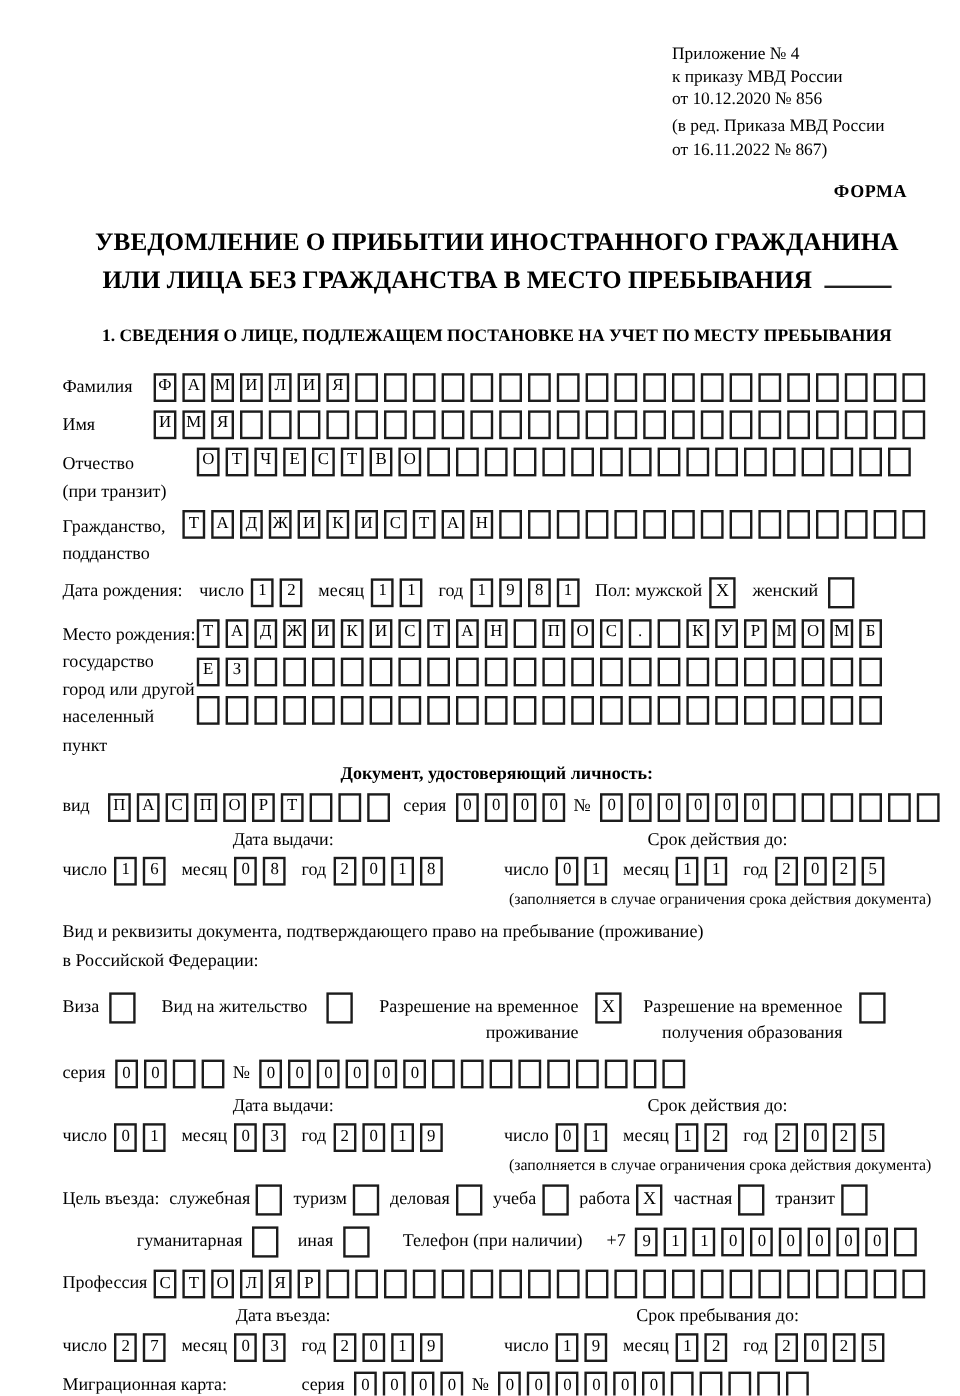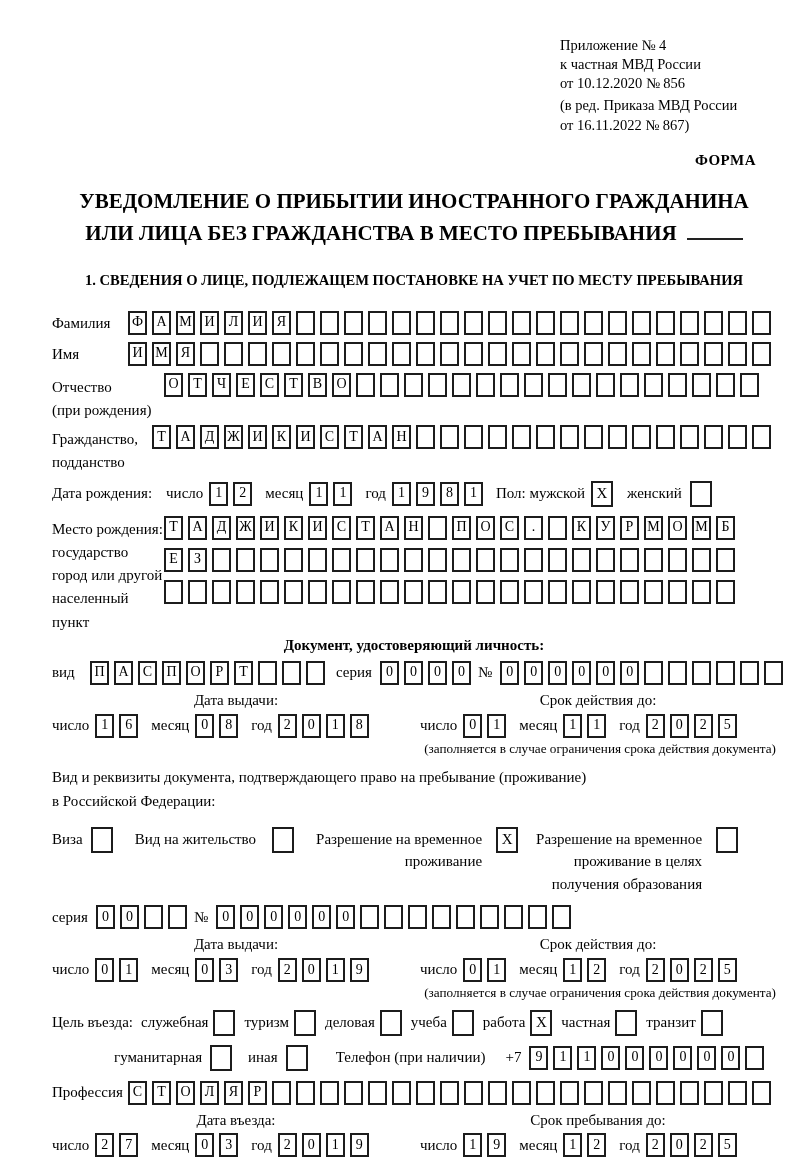--- a/index.html
+++ b/index.html
@@ -59,21 +59,21 @@
   .serlbl{margin-right:8px;white-space:nowrap;padding-top:0;}
   .numlbl{margin:0 8px 0 2px;}
 </style>
 </head>
 <body>
 
 <div class="page">
 
   <div class="appendix">
     <div>Приложение № 4</div>
-    <div>к частная МВД России</div>
+    <div>к приказу МВД России</div>
     <div>от 10.12.2020 № 856</div>
     <div class="edition">
       <div>(в ред. Приказа МВД России</div>
       <div>от 16.11.2022 № 867)</div>
     </div>
   </div>
 
   <div class="forma">ФОРМА</div>
 
   <div class="title">
@@ -145,21 +145,21 @@
         <span class="cell"></span>
         <span class="cell"></span>
         <span class="cell"></span>
         <span class="cell"></span>
       </div>
   </div>
 
   <div class="row" style="margin-bottom:3px;">
     <div class="lbl w112">
       <div>Отчество</div>
-      <div>(при рождения)</div>
+      <div>(при транзит)</div>
     </div>
     <div class="cells">
         <span class="cell">О</span>
         <span class="cell">Т</span>
         <span class="cell">Ч</span>
         <span class="cell">Е</span>
         <span class="cell">С</span>
         <span class="cell">Т</span>
         <span class="cell">В</span>
         <span class="cell">О</span>
@@ -432,21 +432,20 @@
     <span class="checkbox"></span>
     <span class="opt-label" style="margin-left:22px;">Вид на жительство</span>
     <span class="checkbox" style="margin-left:16px;"></span>
     <div class="cbcol" style="margin-left:22px;">
       <span>Разрешение на временное</span>
       <span>проживание</span>
     </div>
     <span class="checkbox" style="margin-left:14px;">X</span>
     <div class="cbcol" style="margin-left:18px;">
       <span>Разрешение на временное</span>
-      <span>проживание в целях</span>
       <span>получения образования</span>
     </div>
     <span class="checkbox" style="margin-left:14px;"></span>
   </div>
 
   <div class="row" style="align-items:center;margin-bottom:6px;">
     <span class="serlbl">серия</span>
     <span class="cells">
         <span class="cell">0</span>
         <span class="cell">0</span>

